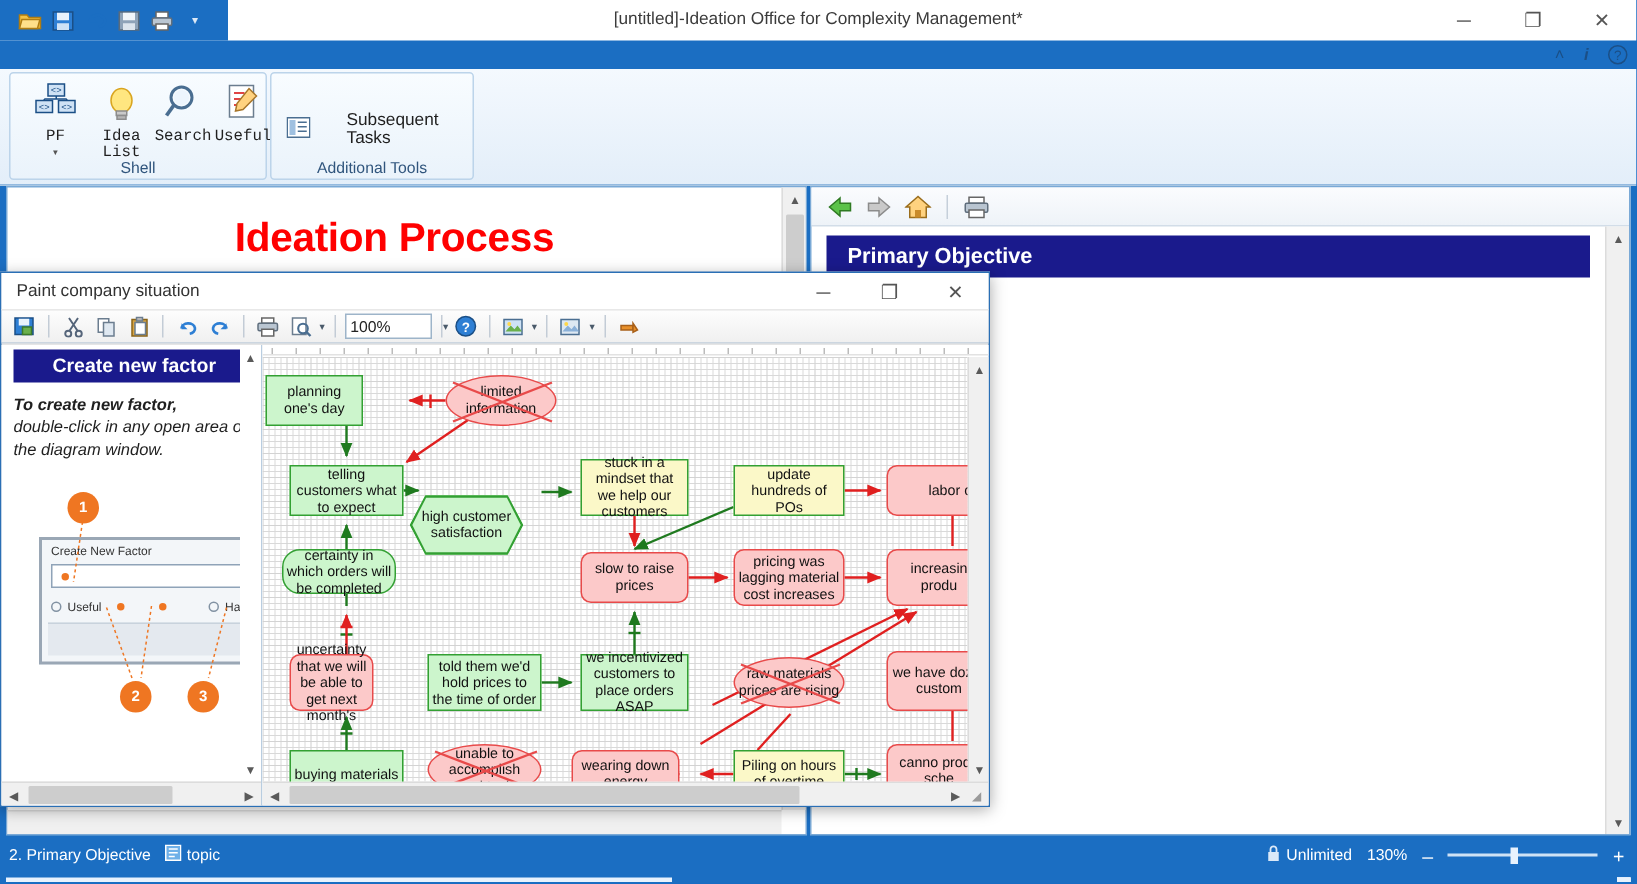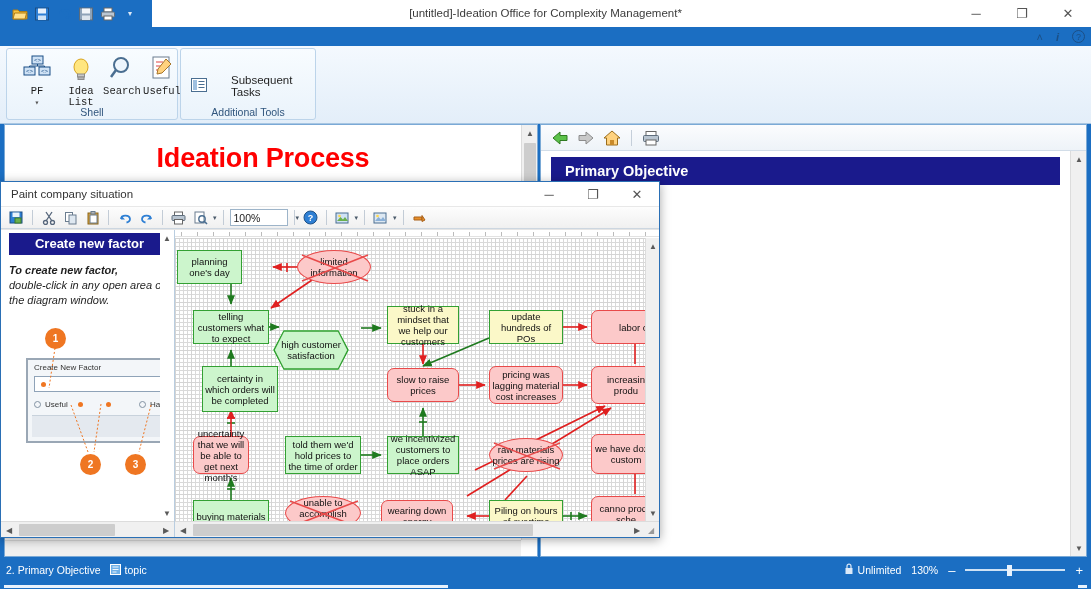--- a/index.html
+++ b/index.html
@@ -717,21 +717,21 @@
                 </div>
                 <div class="node n-yellow" style="left: 212px; top: 68px; width: 72px; height: 38px;">
                   <span>stuck in a mindset that we help our customers</span>
                 </div>
                 <div class="node n-yellow" style="left: 314px; top: 72px; width: 74px; height: 34px;">
                   <span>update hundreds of POs</span>
                 </div>
                 <div class="node n-pink" style="left: 416px; top: 72px; width: 70px; height: 34px; padding-left: 25px;">
                   <span>labor cor</span>
                 </div>
-                <div class="node n-green" style="left: 27px; top: 128px; width: 76px; height: 46px;">
+                <div class="node n-green" style="left: 13px; top: 128px; width: 76px; height: 30px; border-radius: 12px;">
                   <span>certainty in which orders will be completed</span>
                 </div>
                 <div class="node n-pink" style="left: 212px; top: 130px; width: 72px; height: 34px;">
                   <span>slow to raise prices</span>
                 </div>
                 <div class="node n-pink" style="left: 314px; top: 128px; width: 74px; height: 38px;">
                   <span>pricing was lagging material cost increases</span>
                 </div>
                 <div class="node n-pink" style="left: 416px; top: 128px; width: 70px; height: 38px;">
                   <span>increasin produ</span>

